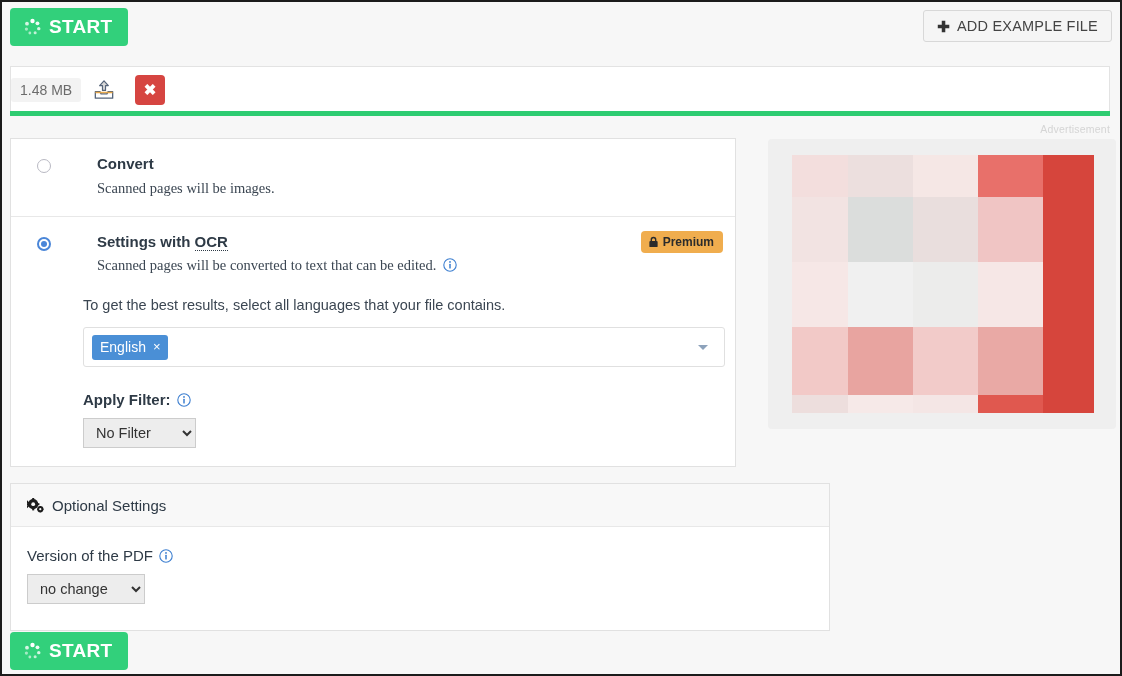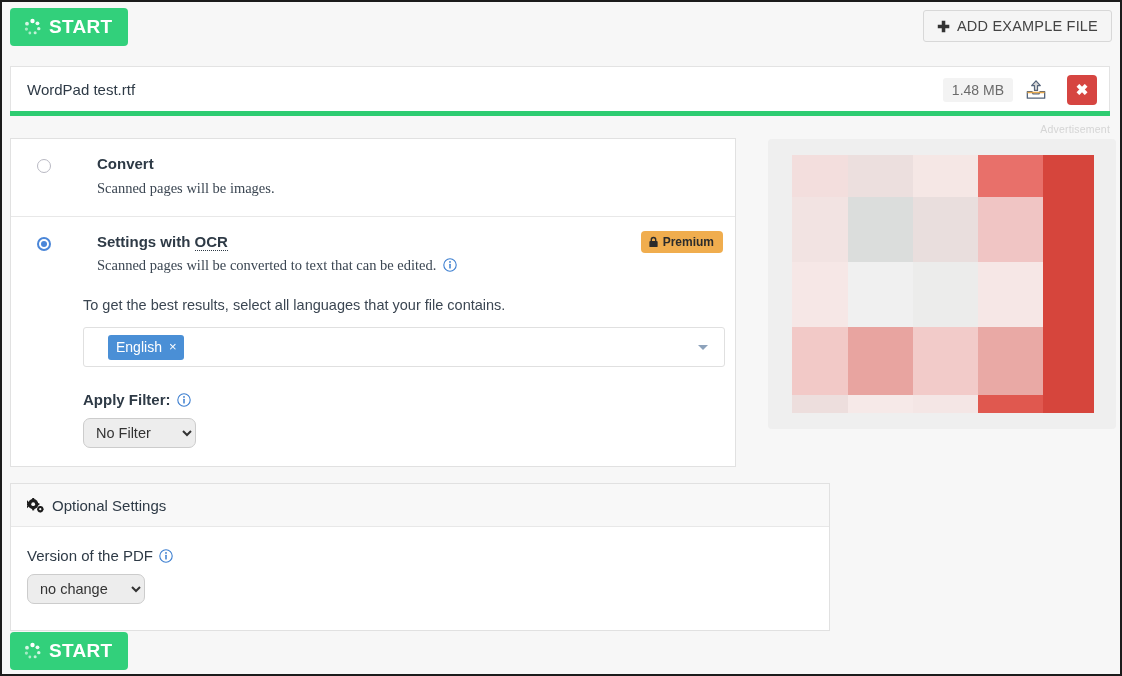--- a/index.html
+++ b/index.html
@@ -246,40 +246,39 @@
   .chip {
     background: #4a8fd6;
     color: #fff;
     font-size: 14px;
     border-radius: 3px;
     padding: 4px 7px 5px 8px;
     display: flex;
     align-items: center;
     gap: 7px;
     cursor: default;
-    margin-left: 16px;
   }
   .chip-x { font-size: 13px; cursor: pointer; line-height: 1; }
   .ms-caret {
     margin-left: auto;
     width: 0; height: 0;
     border-left: 5px solid transparent;
     border-right: 5px solid transparent;
     border-top: 5px solid #8da2bb;
     margin-right: 8px;
     cursor: pointer;
   }
 
   .filter-row { margin-top: 24px; }
   select.plain {
     margin-top: 10px;
     height: 30px;
     background: #ededed;
     border: 1px solid #ccc;
-    border-radius: 7px;
+    border-radius: 0;
     font-size: 14.5px;
     color: #333;
     padding: 0 6px 0 8px;
     font-family: "Liberation Sans", sans-serif;
     cursor: pointer;
   }
   select.filter-select { width: 113px; }
   select.version-select { width: 118px; }
 
   
@@ -362,21 +361,20 @@
       <span>START</span>
     </button>
 
     <button class="btn-add">
       <span class="plus-ico">✚</span>
       <span>ADD EXAMPLE FILE</span>
     </button>
   </div>
 
   <div class="file-row">
-    <span class="file-name">WordPad test.rtf</span>
     <span class="file-size">1.48 MB</span>
     <svg class="upload-ico" viewBox="0 0 24 24">
       <path d="M12 3.5 L16 8 H13.4 V12.4 H10.6 V8 H8 Z" fill="#d8d8d8" stroke="#55647a" stroke-width="1.1" stroke-linejoin="round"></path>
       <path d="M4 13.5 h4.2 l1.1 2.1 h5.4 l1.1 -2.1 H20 v6 H4 Z" fill="none" stroke="#55647a" stroke-width="1.2" stroke-linejoin="round"></path>
       <path d="M8.2 13.5 H4 v1.6 h16 v-1.6 h-4.2" fill="#e8a33d" opacity=".9"></path>
     </svg>
     <button class="btn-remove">
       <span>✖</span>
     </button>
   </div>

